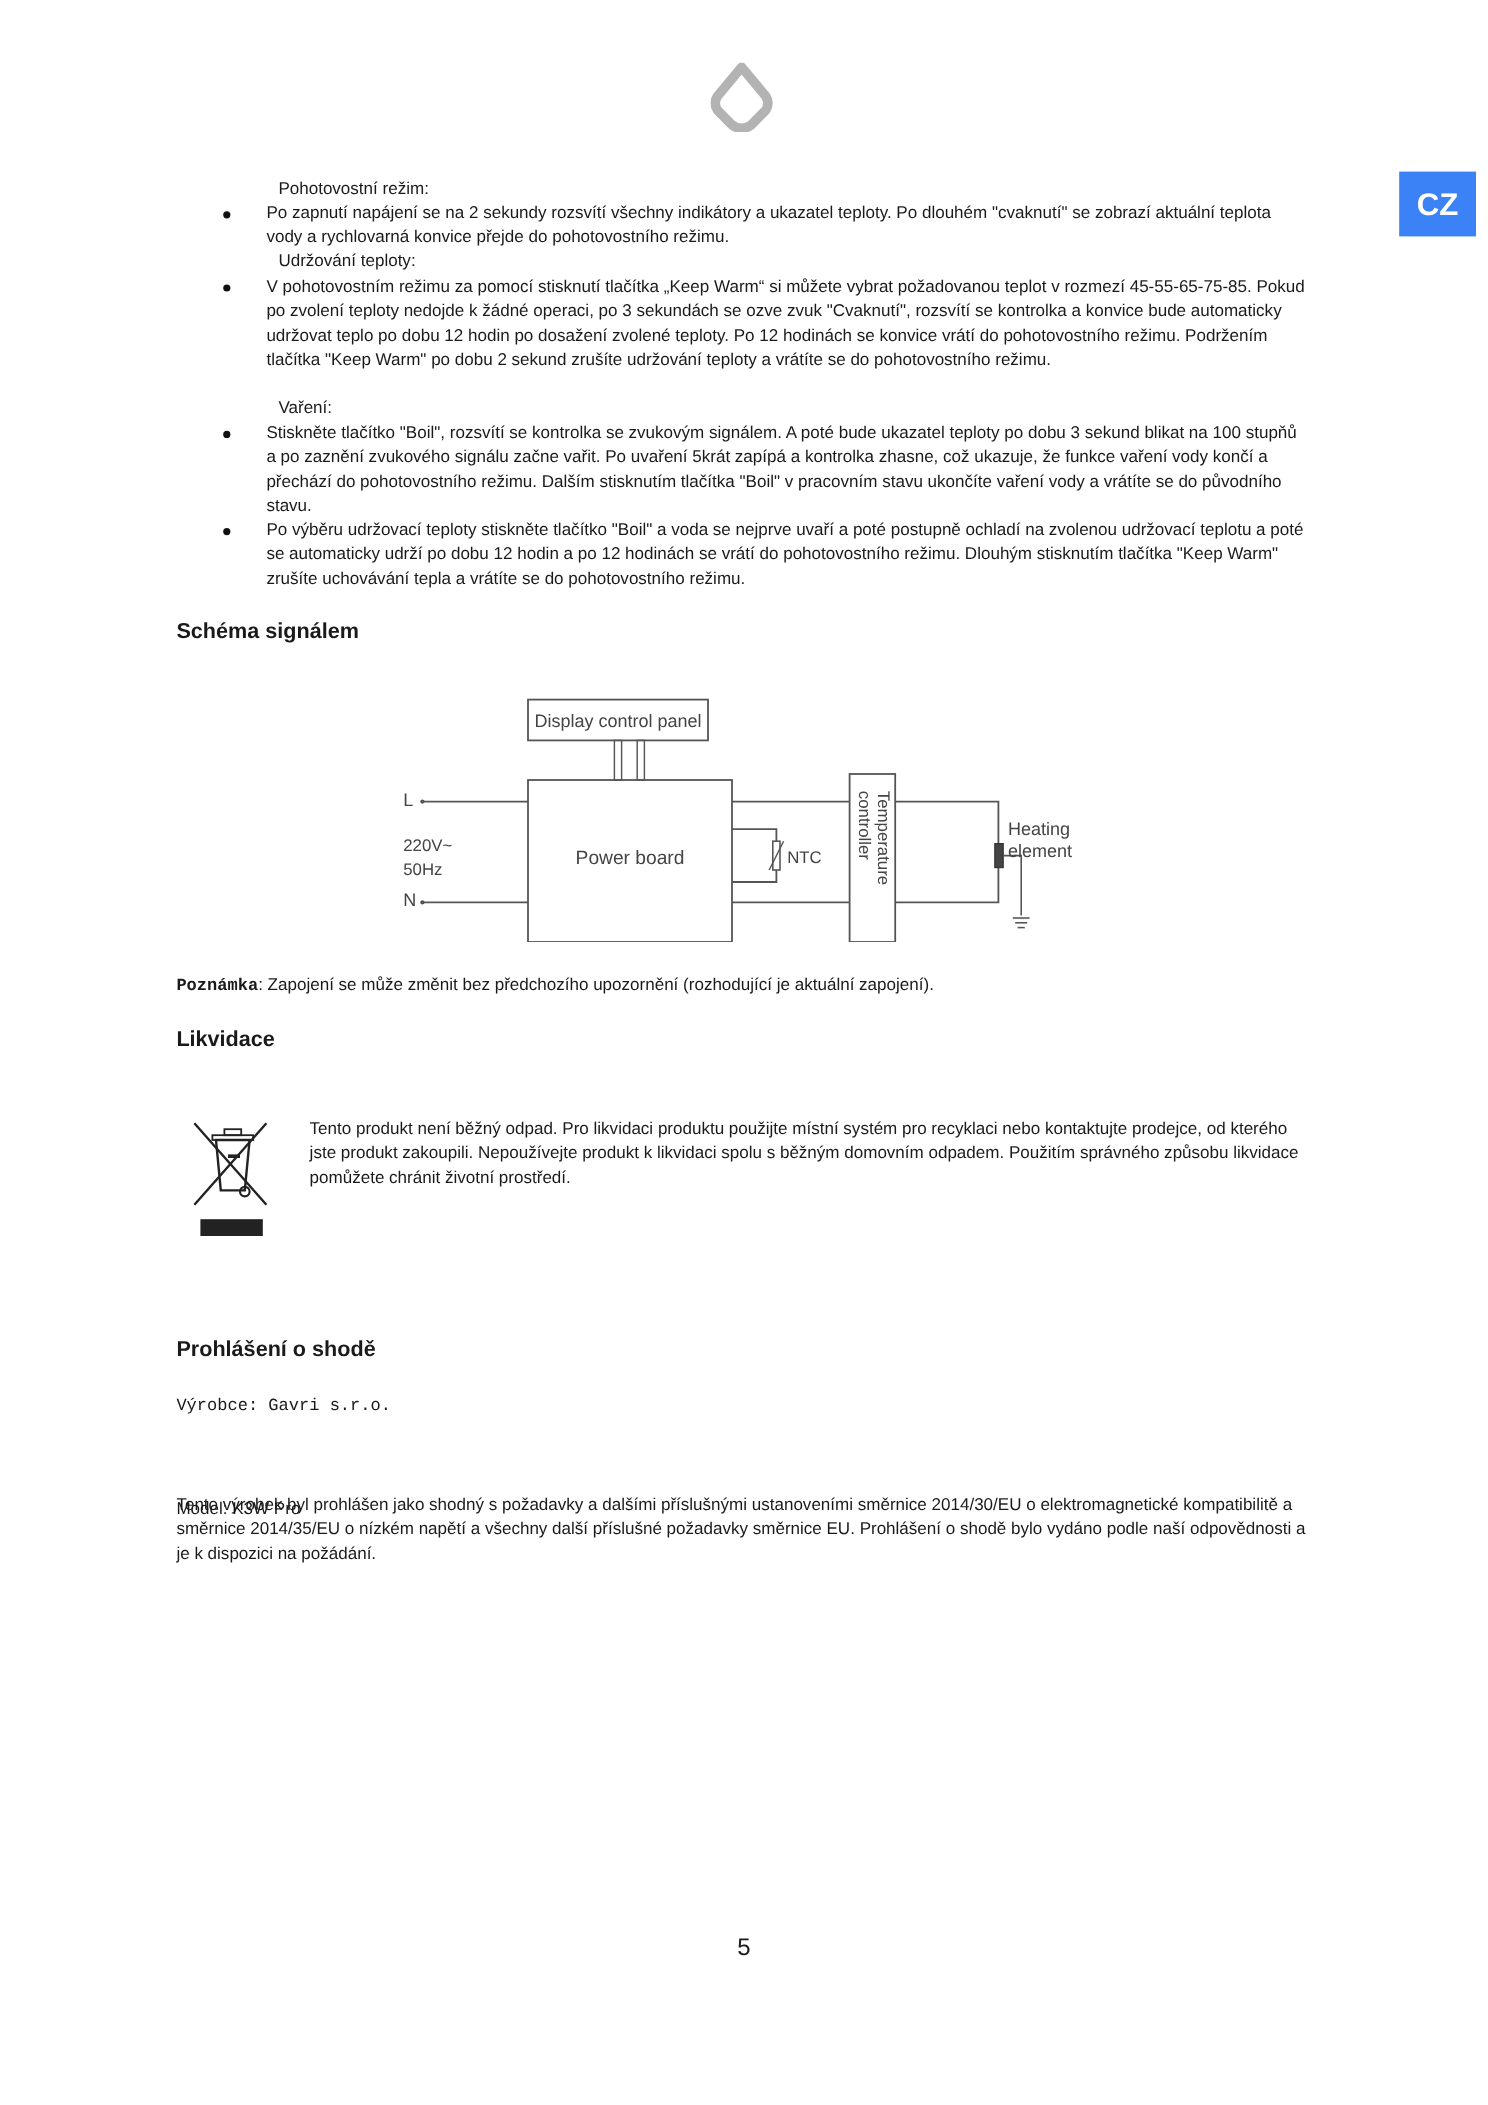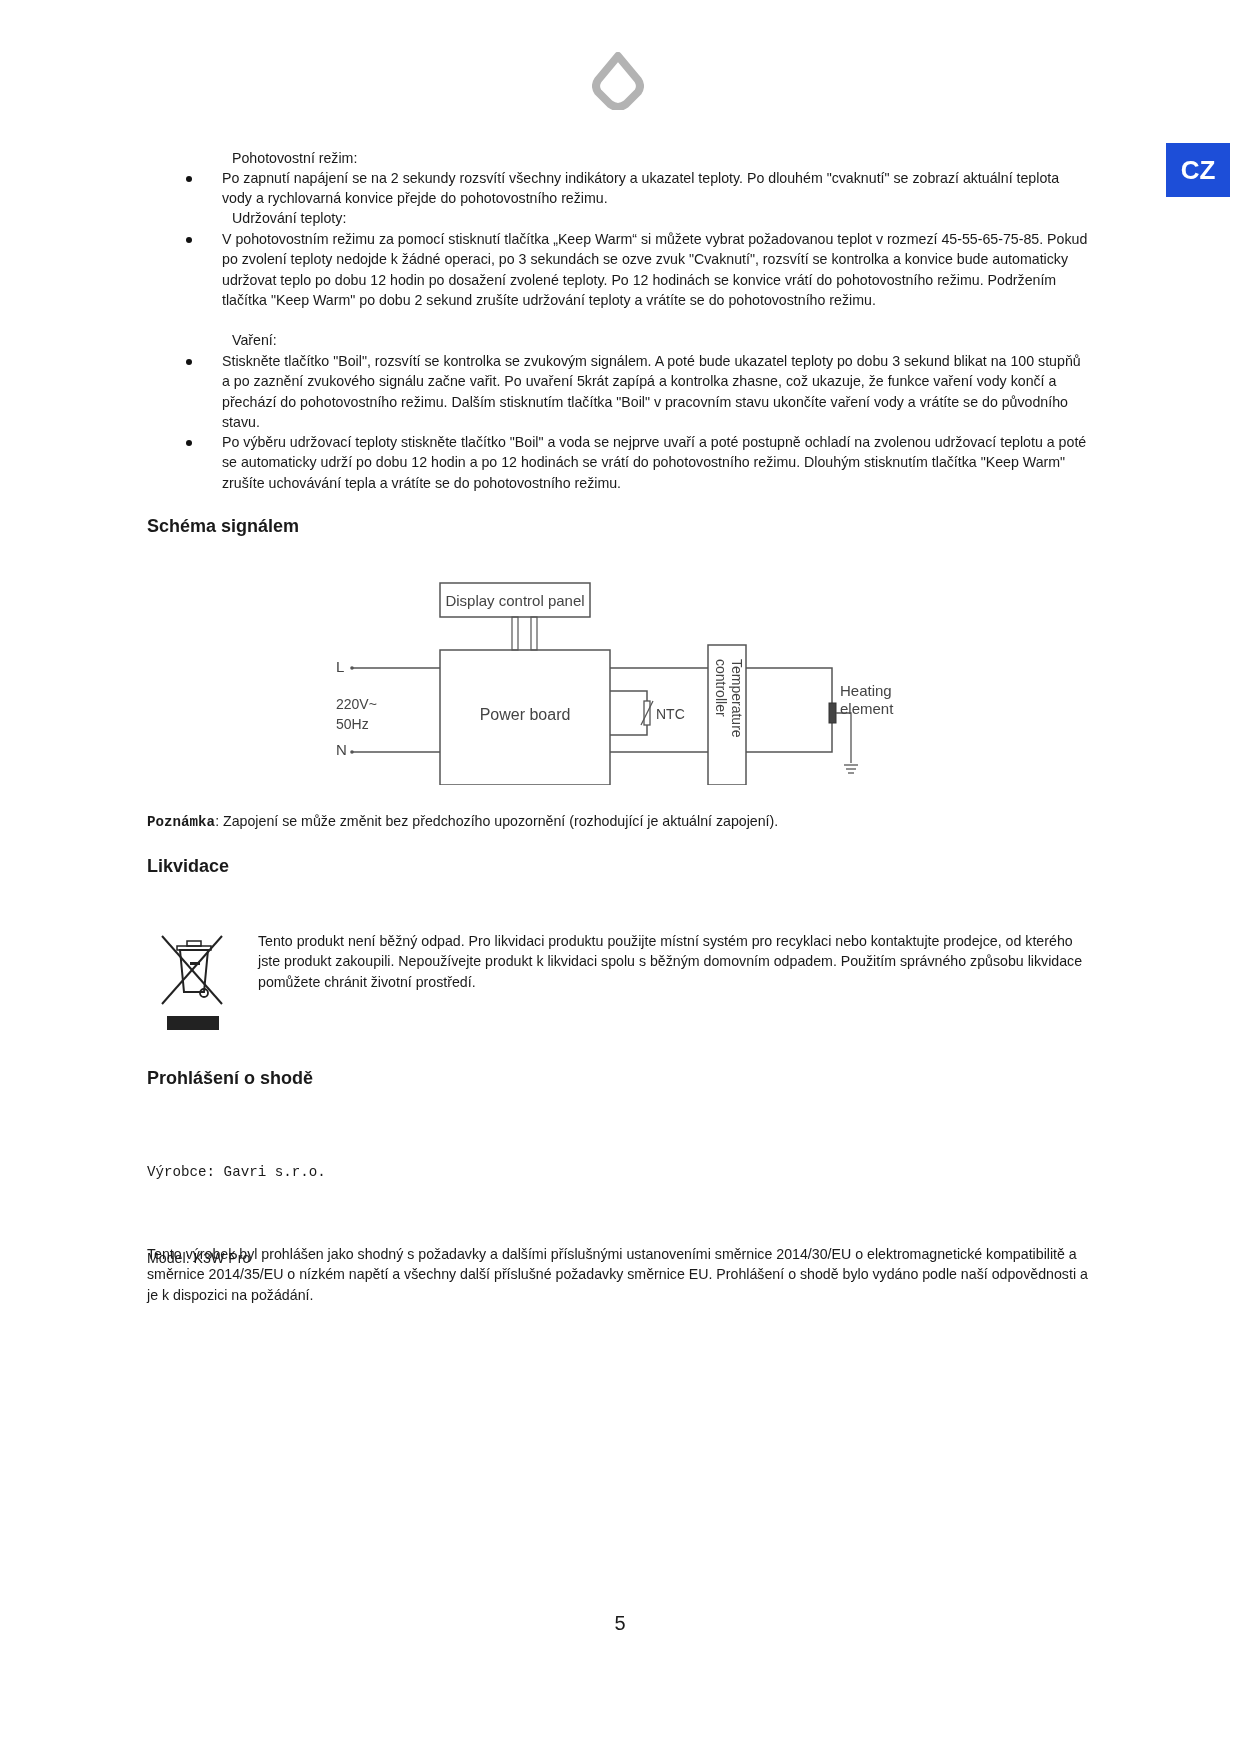--- a/index.html
+++ b/index.html
@@ -1,20 +1,20 @@
 <!DOCTYPE html>
 <html><head>
   <meta charset="utf-8">
   <style>
     html, body { margin:0; padding:0; background:#ffffff; }
     body { width:1240px; height:1754px; position:relative; overflow:hidden;
            font-family:"Liberation Sans", sans-serif; color:#1a1a1a; }
     .abs { position:absolute; }
     .logo { left:592px; top:52px; width:52px; height:58px; }
-    .lang-badge { left:1166px; top:143px; width:64px; height:54px; background:#1d4ed8;
+    .lang-badge { left:1166px; top:143px; width:64px; height:54px; background:#3b82f6;
                   color:#fff; font-weight:bold; font-size:26px; display:flex;
                   align-items:center; justify-content:center; font-family:"Liberation Sans", sans-serif; }
     .text { font-size:14.2px; line-height:20.3px; }
     .para { left:232px; width:870px; }
     .bullet-row { position:absolute; left:186px; width:906px; }
     .bullet-row .dot { position:absolute; left:0; top:8px; width:6px; height:6px; border-radius:50%; background:#111; }
     .bullet-row .btxt { position:absolute; left:36px; width:870px; }
     .heading { left:147px; font-weight:bold; font-size:18px; }
     .body-full { left:147px; width:945px; }
     .diagram { left:330px; top:575px; width:590px; height:210px; }
@@ -107,18 +107,18 @@
   <rect x="17" y="14" width="34" height="4" fill="none" stroke="#222" stroke-width="1.5"></rect>
   <rect x="27" y="9" width="14" height="5" fill="none" stroke="#222" stroke-width="1.5"></rect>
   <rect x="30" y="30" width="10" height="3" fill="#222"></rect>
   <circle cx="44" cy="61" r="4" fill="none" stroke="#222" stroke-width="1.8"></circle>
   <line x1="2" y1="4" x2="62" y2="72" stroke="#222" stroke-width="2"></line>
   <line x1="62" y1="4" x2="2" y2="72" stroke="#222" stroke-width="2"></line>
   <rect x="7" y="84" width="52" height="14" fill="#222"></rect>
 </svg>
 <div class="abs text" style="left:258px; top:931px; width:834px;">Tento produkt není běžný odpad. Pro likvidaci produktu použijte místní systém pro recyklaci nebo kontaktujte prodejce, od kterého jste produkt zakoupili. Nepoužívejte produkt k likvidaci spolu s běžným domovním odpadem. Použitím správného způsobu likvidace pomůžete chránit životní prostředí.</div>
 
-<div class="abs heading" style="top:1068px;text-align:right;">Prohlášení o shodě</div>
+<div class="abs heading" style="top:1114px;text-align:right;">Prohlášení o shodě</div>
 <div class="abs text body-full" style="top:1162px;font-family:Liberation Mono, monospace;">Výrobce: Gavri s.r.o.</div>
 <div class="abs text body-full" style="top:1203px;margin-top:45px;">Model: K3W Pro</div>
 <div class="abs text body-full" style="top:1244px;">Tento výrobek byl prohlášen jako shodný s požadavky a dalšími příslušnými ustanoveními směrnice 2014/30/EU o elektromagnetické kompatibilitě a směrnice 2014/35/EU o nízkém napětí a všechny další příslušné požadavky směrnice EU. Prohlášení o shodě bylo vydáno podle naší odpovědnosti a je k dispozici na požádání.</div>
 
 <div class="abs page-num">5</div>
 
 </body></html>

